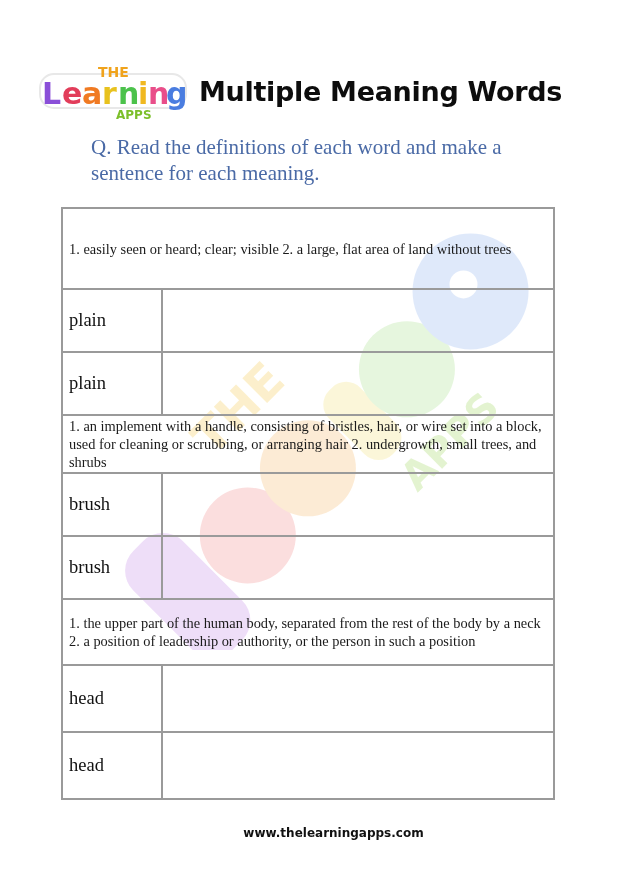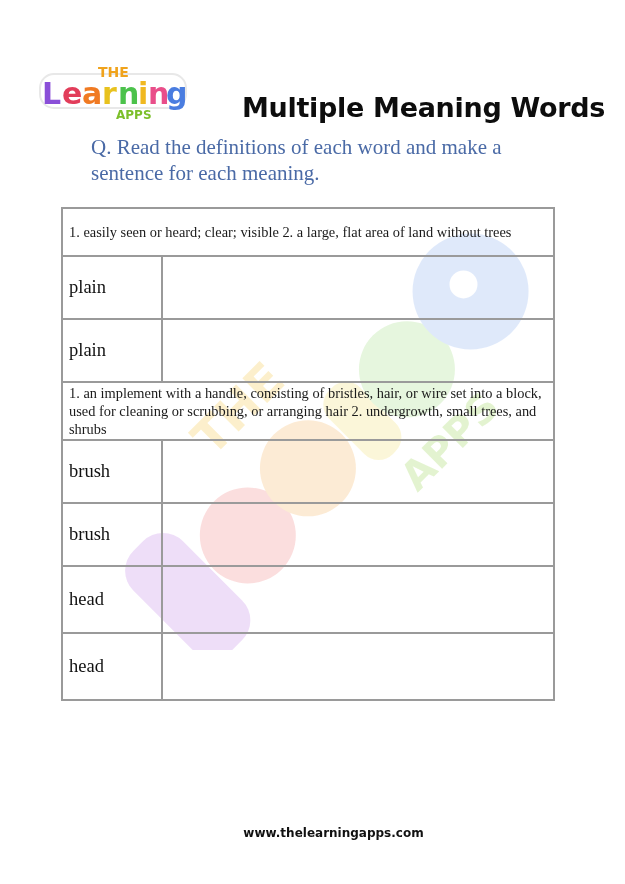--- a/index.html
+++ b/index.html
@@ -19,28 +19,27 @@
       position: absolute;
       left: 38px;
       top: 60px;
       width: 150px;
       height: 62px;
     }
     .logo svg { display: block; }
     .title {
       position: absolute;
       left: 199px;
-      top: 92px;
+      top: 76px;
       font-family: "DejaVu Sans", sans-serif;
       font-weight: bold;
       font-size: 27px;
       letter-spacing: -0.3px;
       color: #0d0d0d;
       white-space: nowrap;
-      margin-left: 43px;
     }
     .question {
       position: absolute;
       left: 75px;
       top: 134px;
       width: 470px;
       font-family: "Liberation Serif", serif;
       font-size: 21px;
       line-height: 26px;
       color: #4a6aa6;
@@ -139,21 +138,21 @@
       <circle cx="440" cy="205" r="14" fill="#ffffff"></circle>
       <text x="140" y="150" font-family="DejaVu Sans, sans-serif" font-weight="bold" font-size="48" fill="#f5c94a">THE</text>
       <text x="260" y="320" font-family="DejaVu Sans, sans-serif" font-weight="bold" font-size="40" fill="#9ed65a">APPS</text>
     </g>
   </svg>
 </div>
 
 <table class="sheet">
   <tbody>
 
-    <tr style="height:48px">
+    <tr style="height:81px">
       <td colspan="2" class="def-cell">1. easily seen or heard; clear; visible 2. a large, flat area of land without trees</td>
     </tr>
     <tr style="height:63px">
       <td class="word-cell">plain</td>
       <td class="answer-cell"></td>
     </tr>
     <tr style="height:63px">
       <td class="word-cell">plain</td>
       <td class="answer-cell"></td>
     </tr>
@@ -163,20 +162,23 @@
     </tr>
     <tr style="height:63px">
       <td class="word-cell">brush</td>
       <td class="answer-cell"></td>
     </tr>
     <tr style="height:63px">
       <td class="word-cell">brush</td>
       <td class="answer-cell"></td>
     </tr>
 
+    <tr style="height:66px">
+      <td colspan="2" class="def-cell">1. the upper part of the human body, separated from the rest of the body by a neck 2. a position of leadership or authority, or the person in such a position</td>
+    </tr>
     <tr style="height:67px">
       <td class="word-cell">head</td>
       <td class="answer-cell"></td>
     </tr>
     <tr style="height:67px">
       <td class="word-cell">head</td>
       <td class="answer-cell"></td>
     </tr>
   </tbody>
 </table>

